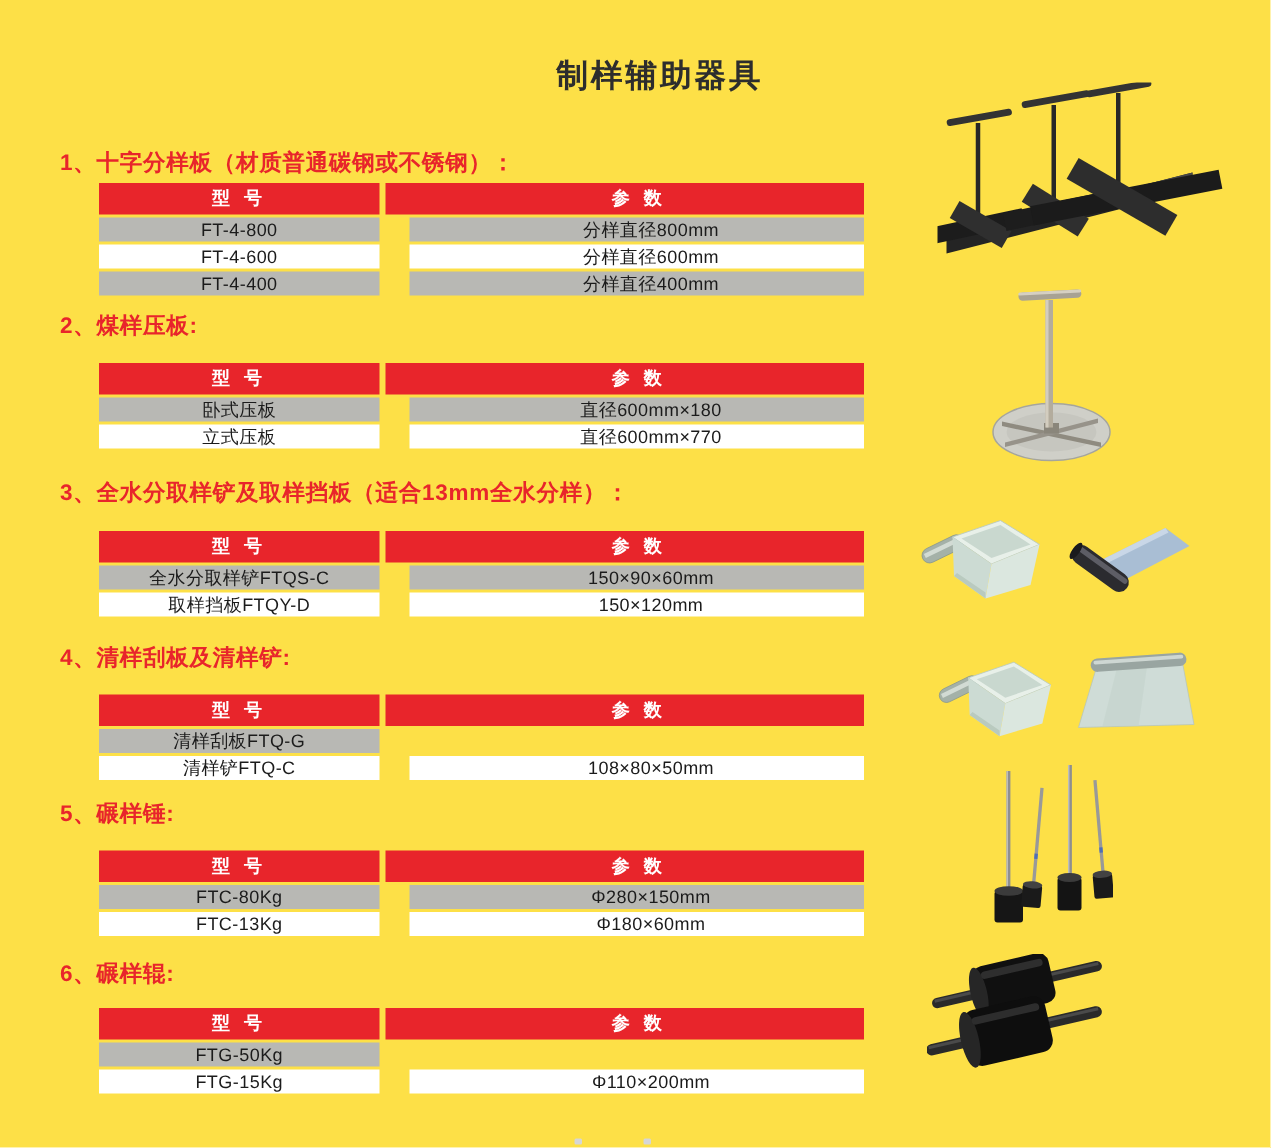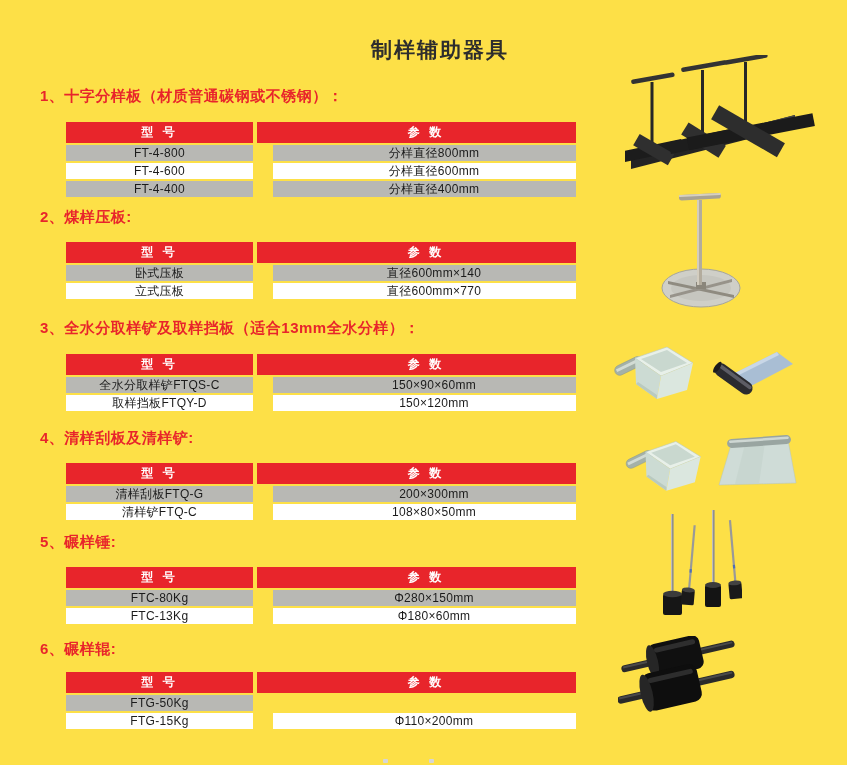--- a/index.html
+++ b/index.html
@@ -33,21 +33,21 @@
   .pimg{position:absolute;}
   .artifact{position:absolute;width:5px;height:4px;background:#d6d6d6;border-radius:1px;}
 </style>
 </head>
 <body>
 
 <div class="page">
 
   <div class="page-title">制样辅助器具</div>
 
-  <div class="section-heading" style="top:87px">1、十字分样板（材质普通碳钢或不锈钢）：</div>
+  <div class="section-heading" style="top:99px">1、十字分样板（材质普通碳钢或不锈钢）：</div>
   <div class="ptable" style="top:112px">
     <div class="hrow">
       <div class="hcell c1">型  号</div>
       <div class="hcell c2">参  数</div>
     </div>
     <div class="drow gray">
       <div class="dcell c1">FT-4-800</div>
       <div class="dcell c2">分样直径800mm</div>
     </div>
     <div class="drow white">
@@ -61,21 +61,21 @@
   </div>
 
   <div class="section-heading" style="top:208px">2、煤样压板:</div>
   <div class="ptable" style="top:232px">
     <div class="hrow">
       <div class="hcell c1">型  号</div>
       <div class="hcell c2">参  数</div>
     </div>
     <div class="drow gray">
       <div class="dcell c1">卧式压板</div>
-      <div class="dcell c2">直径600mm×140</div>
+      <div class="dcell c2">直径600mm×180</div>
     </div>
     <div class="drow white">
       <div class="dcell c1">立式压板</div>
       <div class="dcell c2">直径600mm×770</div>
     </div>
   </div>
 
   <div class="section-heading" style="top:319px">3、全水分取样铲及取样挡板（适合13mm全水分样）：</div>
   <div class="ptable" style="top:344px">
     <div class="hrow">
@@ -93,21 +93,20 @@
   </div>
 
   <div class="section-heading" style="top:429px">4、清样刮板及清样铲:</div>
   <div class="ptable" style="top:453px">
     <div class="hrow">
       <div class="hcell c1">型  号</div>
       <div class="hcell c2">参  数</div>
     </div>
     <div class="drow gray">
       <div class="dcell c1">清样刮板FTQ-G</div>
-      <div class="dcell c2">200×300mm</div>
     </div>
     <div class="drow white">
       <div class="dcell c1">清样铲FTQ-C</div>
       <div class="dcell c2">108×80×50mm</div>
     </div>
   </div>
 
   <div class="section-heading" style="top:533px">5、碾样锤:</div>
   <div class="ptable" style="top:557px">
     <div class="hrow">

